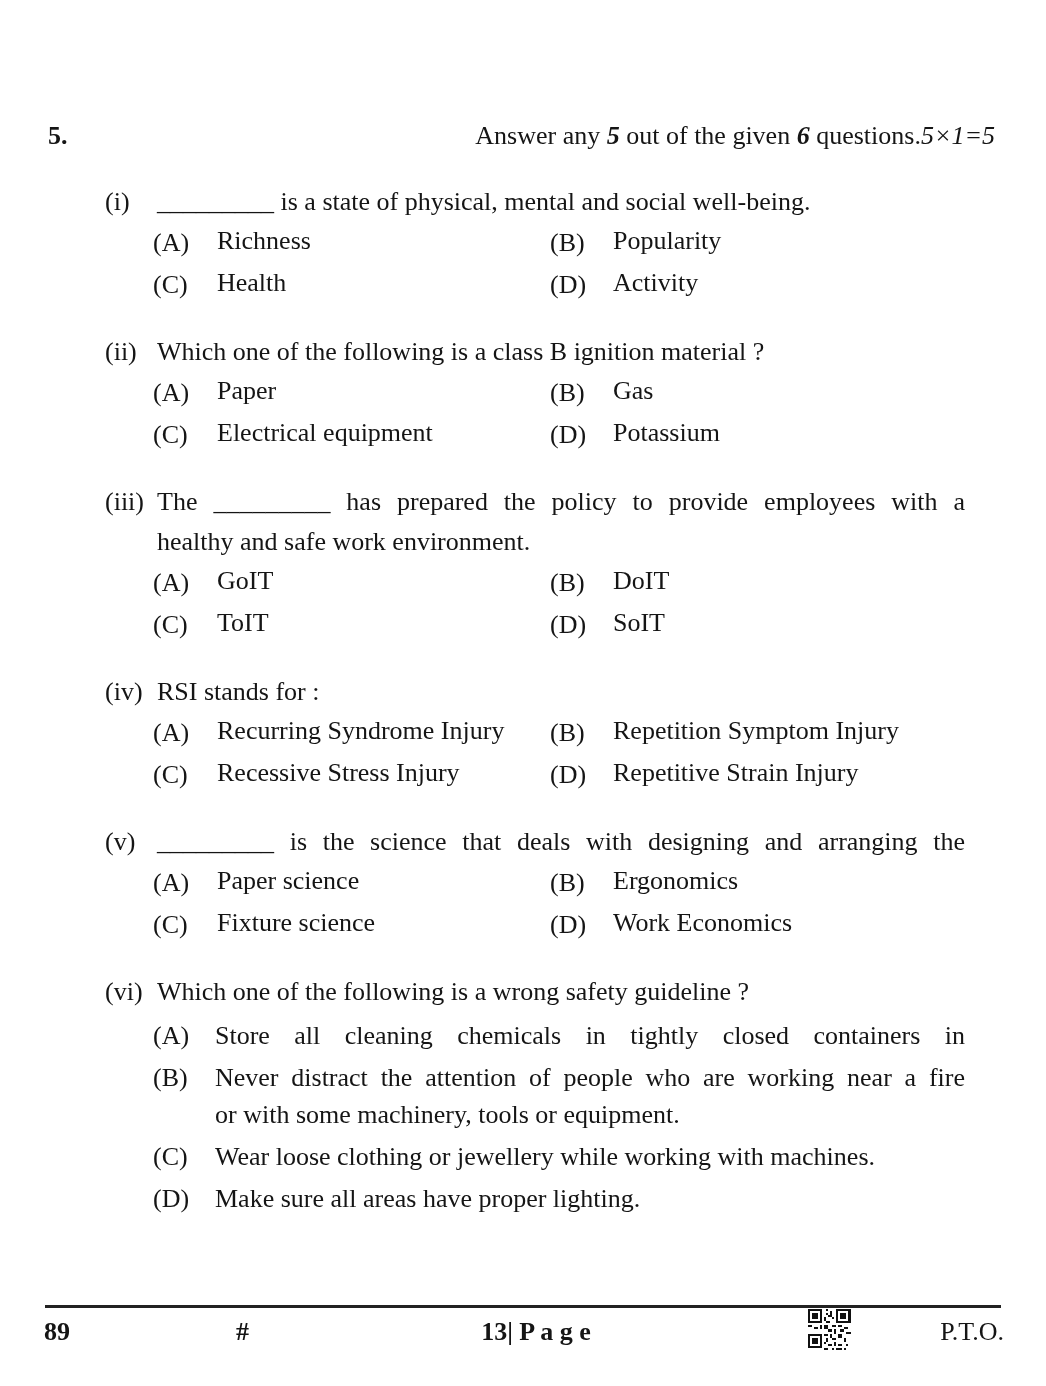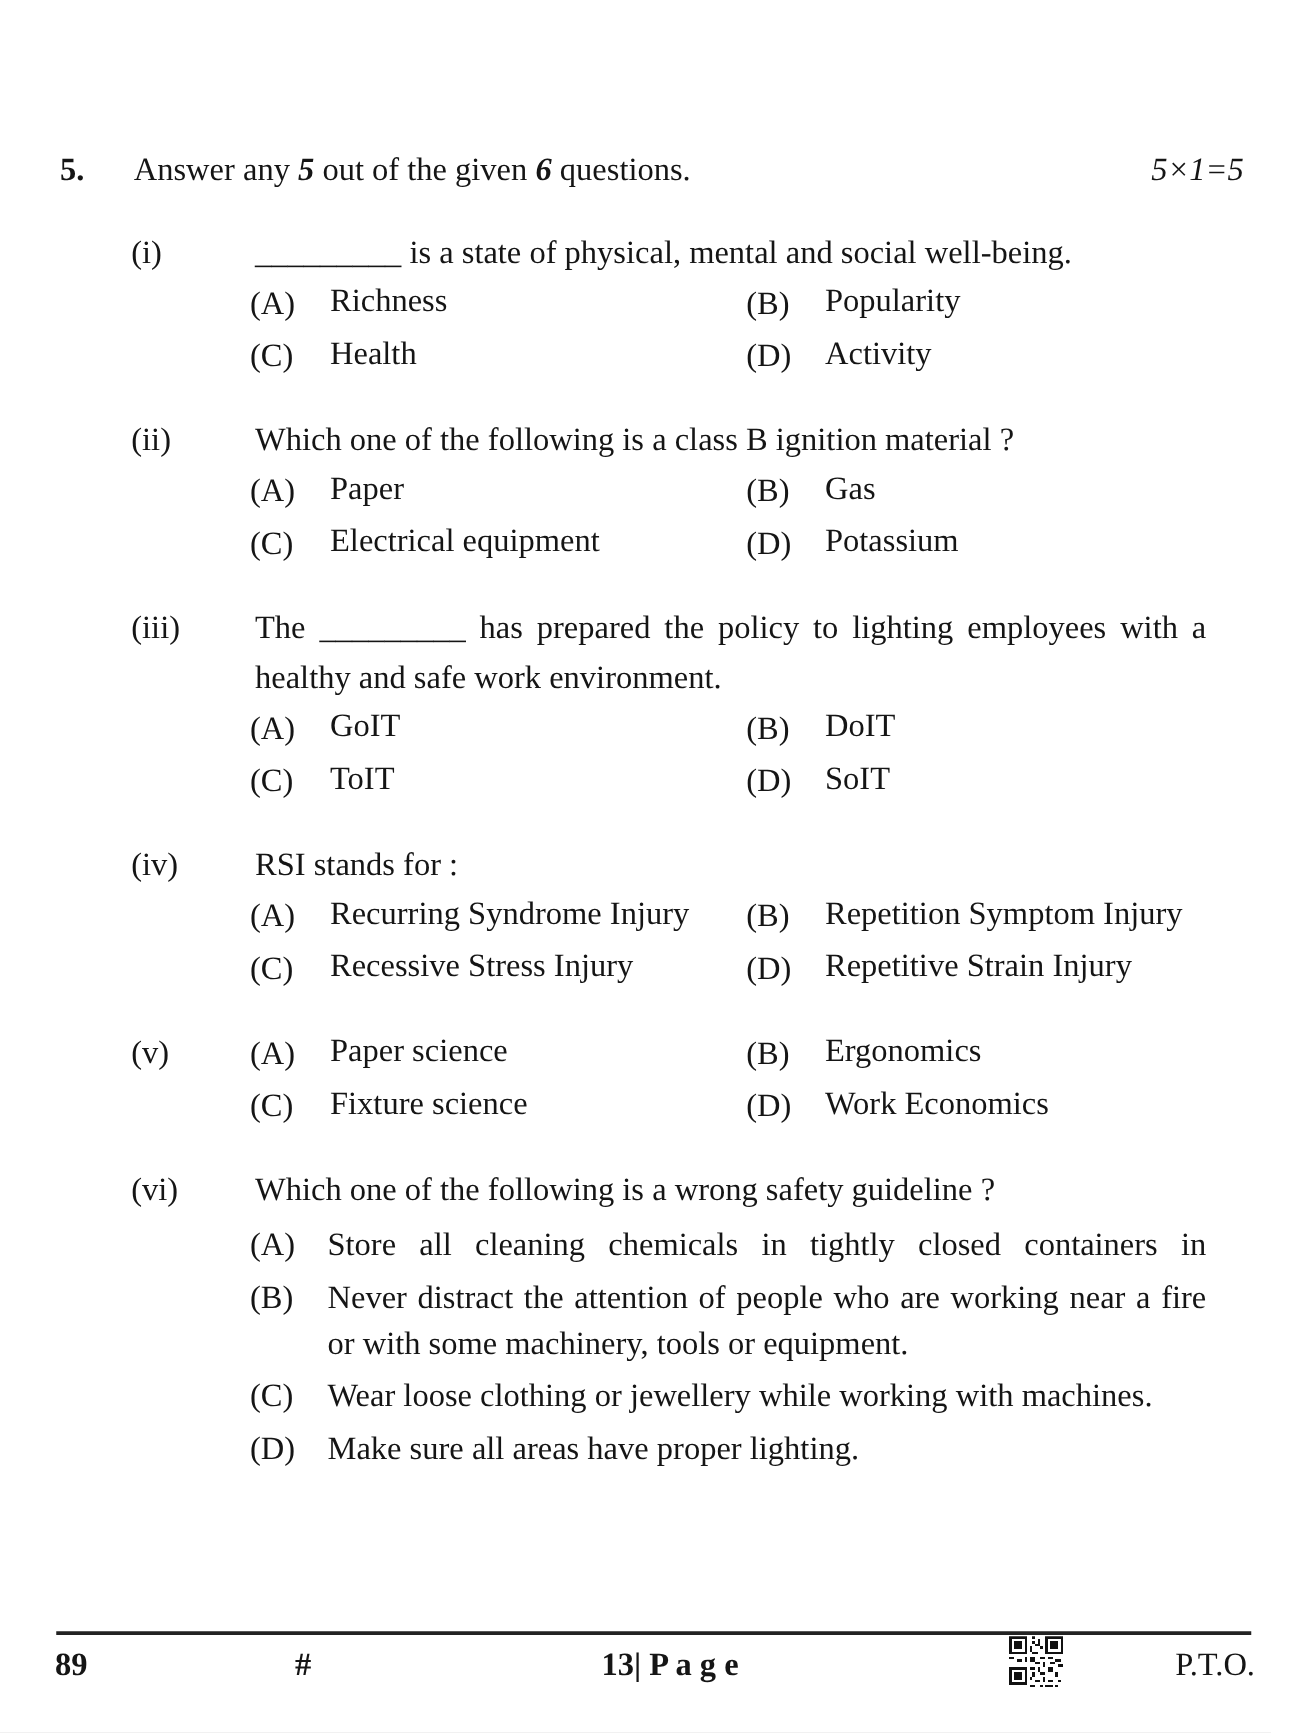--- a/index.html
+++ b/index.html
@@ -11,28 +11,28 @@
     color:#151515;
     font-family:"Liberation Serif","DejaVu Serif",serif;
     font-size:26px;
     overflow:hidden;
   }
   .content { position:absolute; left:0; top:0; right:0; padding-top:116px; }
 
   
   .hrow { display:flex; margin:0 51px 0 48px; line-height:40px; }
   .hnum { font-weight:bold; width:59px; flex:0 0 auto; }
-  .htext { flex:1 1 auto; }
+  .htext { flex:1 1 auto;text-align:right; }
   .bnum { font-weight:bold; font-style:italic; }
   .hmarks { font-style:italic; flex:0 0 auto; }
 
   
   .question { position:relative; margin:26px 81px 0 105px; }
   .numeral { position:absolute; left:0; top:0; line-height:40px; }
-  .qbody { margin-left:99px;font-family:Liberation Serif, serif; }
+  .qbody { margin-left:52px;font-family:Liberation Serif, serif; }
   .qline { line-height:40px; }
   .stretch { text-align:justify; text-align-last:justify; }
 
   
   .opts-grid { display:grid; grid-template-columns:64px 333px 63px 1fr; line-height:42px; margin-left:-4px; }
   .opts-grid .opt { display:contents; }
 
   
   .opts-list { margin-left:-4px; }
   .opts-list .opt { display:grid; grid-template-columns:62px 1fr; line-height:37px; margin-top:5px; }
@@ -101,21 +101,21 @@
               <div class="opt"><span class="opt-label">(D)</span><span class="opt-text">
                   <div class="opt-line">Potassium</div>
                 </span></div>
             </div>
           </div>
         </section>
         <section class="question">
           <div class="numeral">(iii)</div>
           <div class="qbody">
             <div class="qtext">
-              <div class="qline stretch">The _________ has prepared the policy to lighting employees with a</div>
+              <div class="qline stretch">The _________ has prepared the policy to provide employees with a</div>
               <div class="qline">healthy and safe work environment.</div>
             </div>
             <div class="opts-grid">
               <div class="opt"><span class="opt-label">(A)</span><span class="opt-text">
                   <div class="opt-line">GoIT</div>
                 </span></div>
               <div class="opt"><span class="opt-label">(B)</span><span class="opt-text">
                   <div class="opt-line">DoIT</div>
                 </span></div>
               <div class="opt"><span class="opt-label">(C)</span><span class="opt-text">
@@ -146,20 +146,21 @@
               <div class="opt"><span class="opt-label">(D)</span><span class="opt-text">
                   <div class="opt-line">Repetitive Strain Injury</div>
                 </span></div>
             </div>
           </div>
         </section>
         <section class="question">
           <div class="numeral">(v)</div>
           <div class="qbody">
             <div class="qtext">
+              <div class="qline stretch">_________ is the science that deals with designing and arranging the</div>
             </div>
             <div class="opts-grid">
               <div class="opt"><span class="opt-label">(A)</span><span class="opt-text">
                   <div class="opt-line">Paper science</div>
                 </span></div>
               <div class="opt"><span class="opt-label">(B)</span><span class="opt-text">
                   <div class="opt-line">Ergonomics</div>
                 </span></div>
               <div class="opt"><span class="opt-label">(C)</span><span class="opt-text">
                   <div class="opt-line">Fixture science</div>

